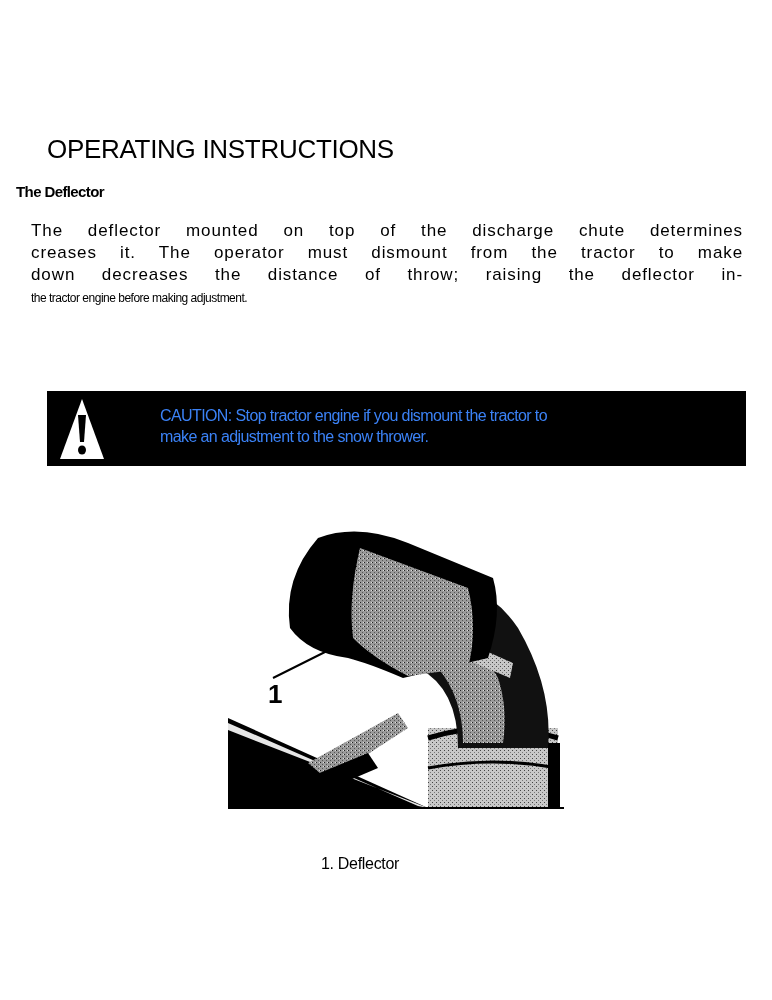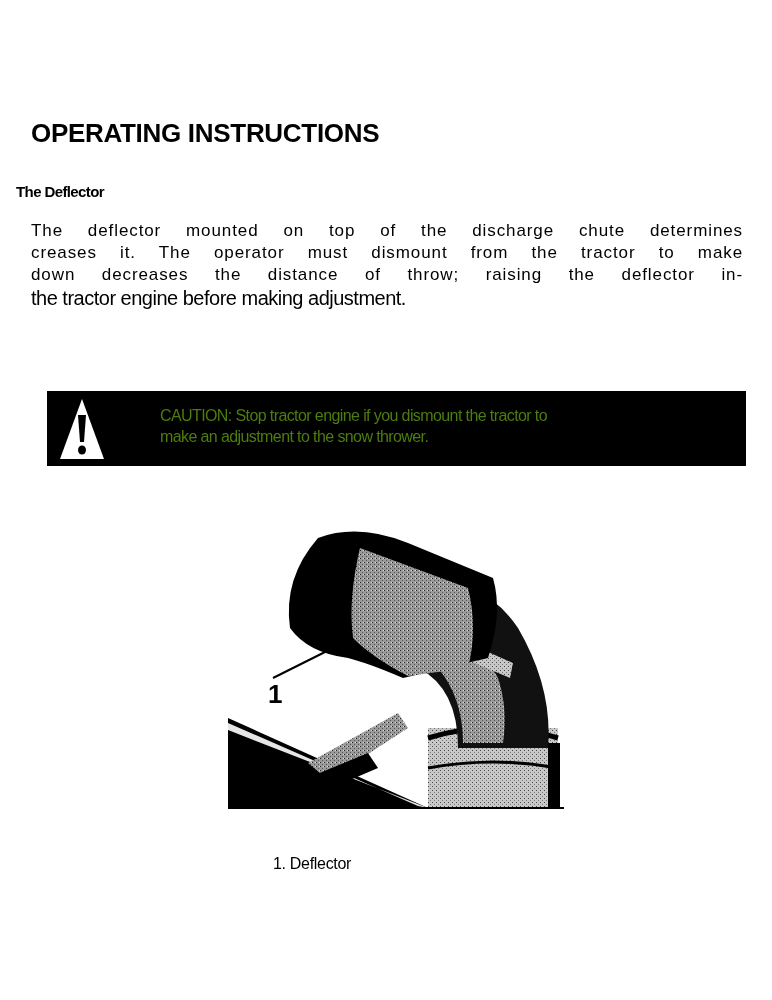--- a/index.html
+++ b/index.html
@@ -1,48 +1,48 @@
 <!DOCTYPE html>
 <html><head>
   <meta charset="utf-8">
   <style>
     html, body { margin: 0; padding: 0; background: #ffffff; }
     body { width: 772px; height: 1000px; position: relative; overflow: hidden; color: #000; }
     .title {
       position: absolute; left: 31px; top: 118px;
-      font-family: "Liberation Sans", sans-serif; font-weight: bold;
-      font-size: 26px; letter-spacing: -0.3px; margin: 0;
+      font-family: "Liberation Sans", sans-serif; font-weight: normal;
+      font-size: 26px; letter-spacing: -0.3px; margin: 16px;
     }
     .subtitle {
       position: absolute; left: 16px; top: 183px;
       font-family: "Liberation Sans", sans-serif; font-weight: bold;
       font-size: 15px; letter-spacing: -0.6px; margin: 0;
     }
     .para {
       position: absolute; left: 31px; top: 220px; width: 712px;
       font-family: "Liberation Sans", sans-serif; font-size: 17px;
       line-height: 22.2px; margin: 0;
     }
     .para .line { display: block; white-space: nowrap; }
     .para .j { text-align-last: justify; text-align: justify; letter-spacing: 0.9px; }
-    .para .last { letter-spacing: -0.5px; font-size: 20px; }
+    .para .last { letter-spacing: -0.5px; font-size: 12px; }
     .caution {
       position: absolute; left: 47px; top: 391px; width: 699px; height: 75px;
       background: #000;
     }
     .caution .tri { position: absolute; left: 12px; top: 7px; width: 46px; height: 62px; }
     .caution .msg {
       position: absolute; left: 113px; top: 14px; width: 580px;
-      color: #4d7c0f; font-family: "Liberation Sans", sans-serif; font-size: 16px;
+      color: #3b82f6; font-family: "Liberation Sans", sans-serif; font-size: 16px;
       line-height: 21px; letter-spacing: -0.6px;
     }
     .photo { position: absolute; left: 228px; top: 518px; width: 336px; height: 292px; }
     .caption {
       position: absolute; left: 0; width: 624px; top: 855px; text-align: center;
-      font-family: "Liberation Sans", sans-serif; font-size: 16px; letter-spacing: -0.3px;
+      font-family: "Liberation Sans", sans-serif; font-size: 16px; letter-spacing: -0.3px; padding-left: 48px;
     }
   </style>
 </head>
 <body>
 
 <h1 class="title">OPERATING INSTRUCTIONS</h1>
 <h2 class="subtitle">The Deflector</h2>
 
 <p class="para">
   <span class="line j">The deflector mounted on top of the discharge chute determines</span>

